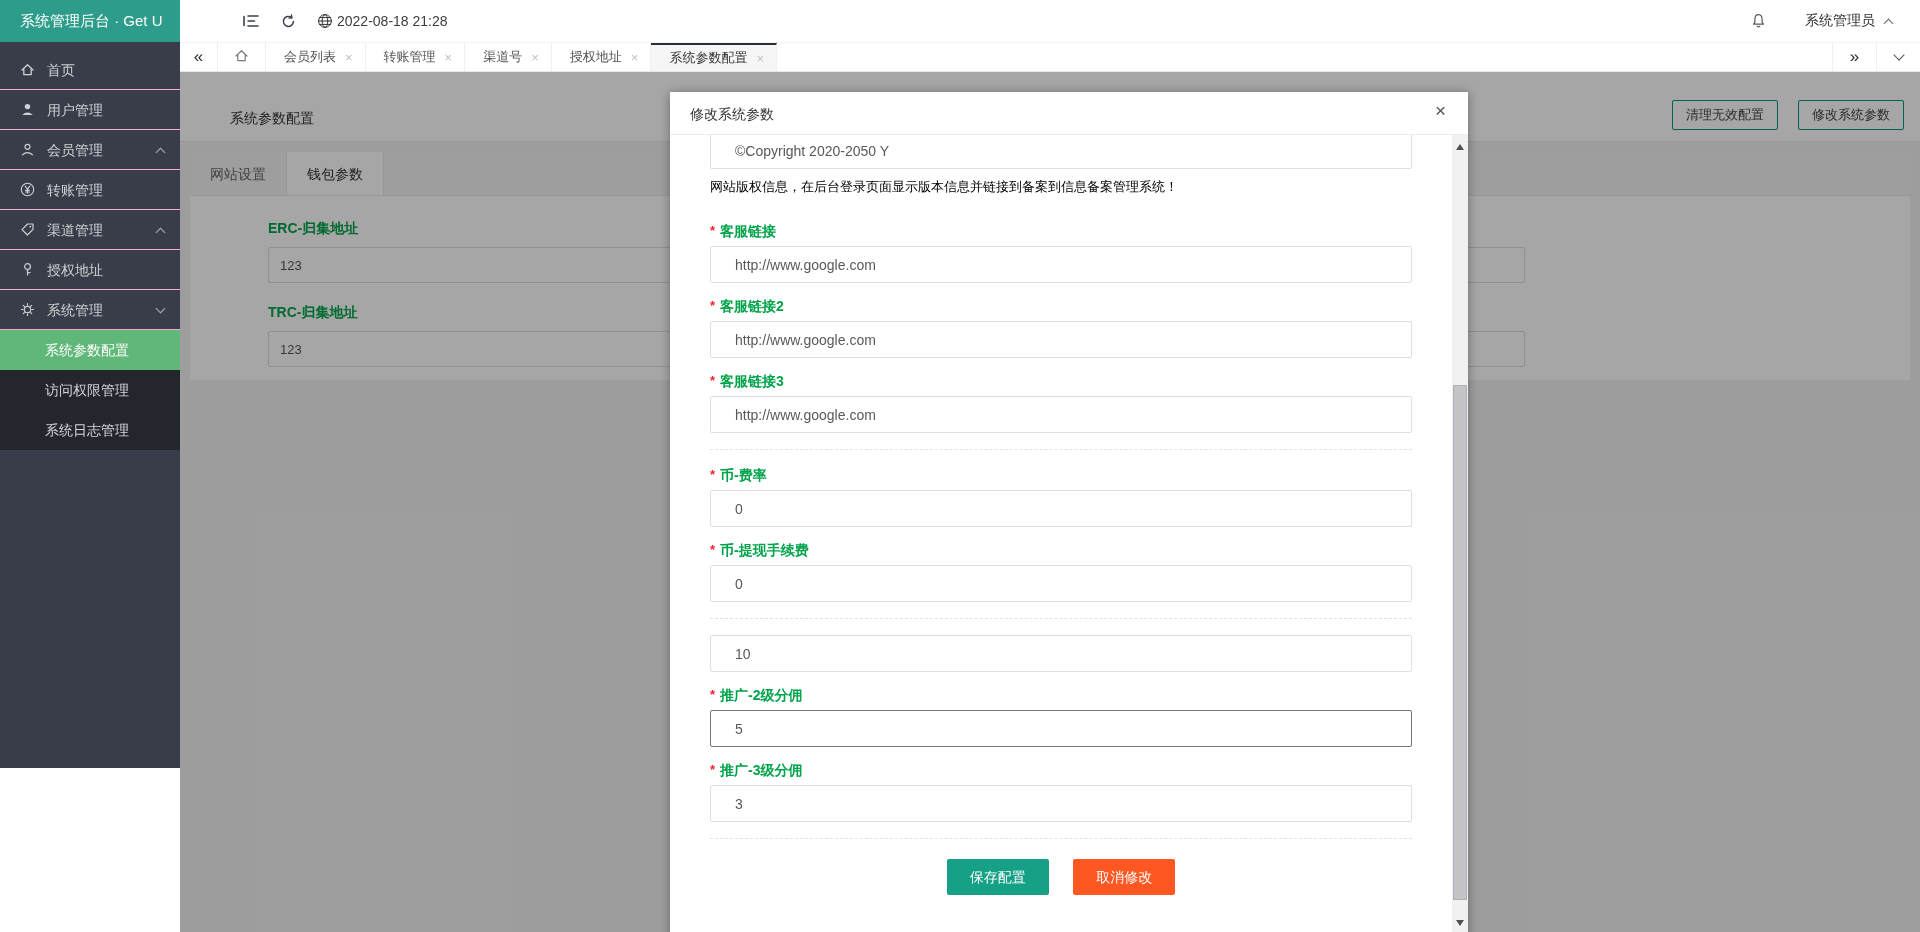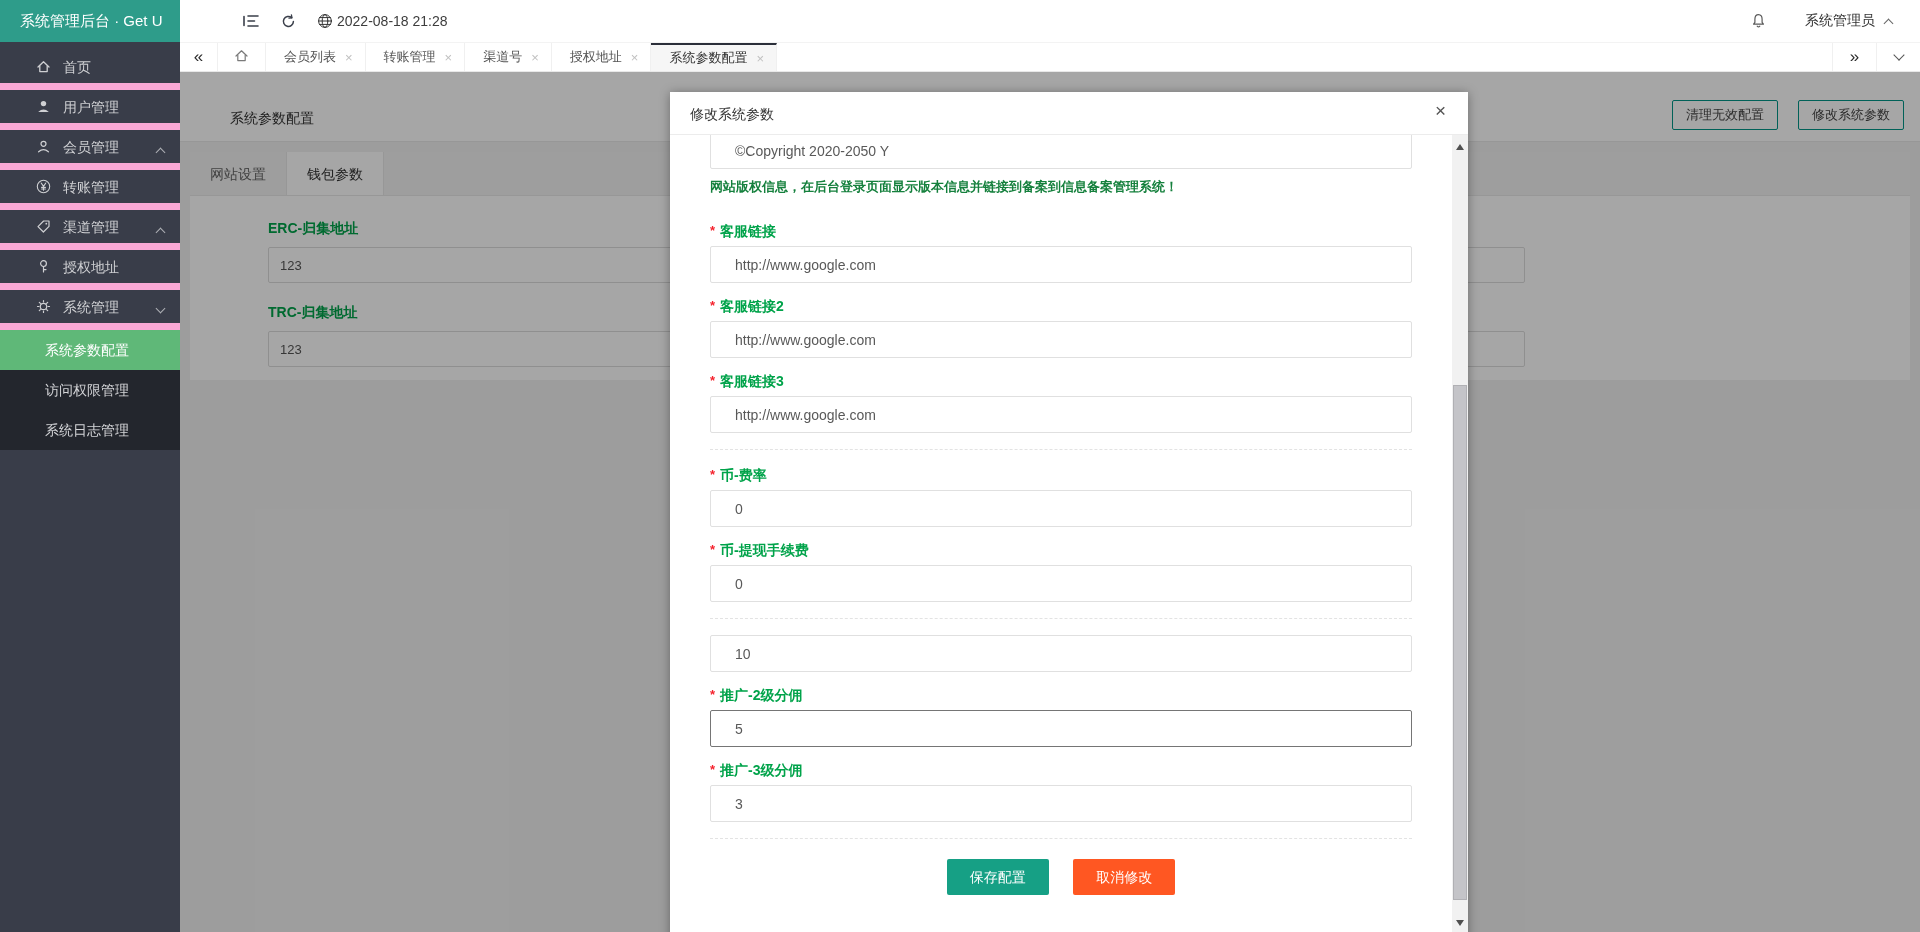--- a/index.html
+++ b/index.html
@@ -1,23 +1,23 @@
 <!DOCTYPE html>
 <html><head>
 <meta charset="utf-8">
 <style>
   * { box-sizing: border-box; margin: 0; padding: 0; }
   html,body { width:1920px; height:932px; overflow:hidden; position:relative;
     font-family:"Liberation Sans", sans-serif; background:#fff; }
 
   
-  .sidebar { position:absolute; left:0; top:0; width:180px; height:932px; background:#393d49; z-index:5; }
+  .sidebar { position:absolute; left:0; top:0; width:180px; height:768px; background:#393d49; z-index:5; }
   .brand { height:42px; line-height:42px; background:#2e9c8a; color:#fff; font-size:15px; padding-left:20px; white-space:nowrap; }
   .nav { padding-top:8px; }
-  .nav-item { position:relative; height:40px; line-height:40px; padding-left:36px; color:#cfd0d3; font-size:14px; cursor:pointer; border-bottom:7px solid #f9a8d4; display:flex; align-items:center; }
+  .nav-item { position:relative; height:40px; line-height:40px; padding-left:20px; color:#cfd0d3; font-size:14px; cursor:pointer; border-bottom:1px solid #f9a8d4; display:flex; align-items:center; }
   .nav-item .ico { width:16px; height:16px; margin-right:11px; display:inline-flex; }
   .nav-item .ico svg { width:15px; height:15px; }
   .chev { position:absolute; right:16px; width:7px; height:7px; border-right:1.5px solid #aeb0b5; border-bottom:1.5px solid #aeb0b5; }
   .chev.up { top:19px; transform:rotate(-135deg); }
   .chev.down { top:15px; transform:rotate(45deg); }
   .submenu { background:#23262d; }
   .sub-item { height:40px; line-height:40px; padding-left:45px; color:#d4d5d8; font-size:14px; cursor:pointer; }
   .sub-item.active { background:#5fb878; color:#fff; }
 
   
@@ -60,21 +60,21 @@
 
   
   .modal { position:absolute; left:670px; top:92px; width:798px; height:850px; background:#fff; z-index:7; box-shadow:0 1px 10px rgba(0,0,0,0.35); }
   .modal-header { position:relative; height:43px; border-bottom:1px solid #ececec; }
   .modal-title { position:absolute; left:20px; top:14px; font-size:14px; color:#333; }
   .modal-close { position:absolute; right:22px; top:9px; font-size:19px; color:#555; cursor:pointer; line-height:1; }
   .modal-body { position:absolute; top:43px; left:0; right:16px; bottom:0; overflow:hidden; padding:0 40px; }
   .grp-copyright { margin-top:-3px; }
   .f-input { display:block; width:100%; height:37px; border:1px solid #e0e0e0; border-radius:2px; padding:0 24px; font-size:14px; color:#595959; background:#fff; font-family:inherit; }
   .f-input.focused { border-color:#757575; }
-  .hint { margin-top:9px; font-size:13px; color:#15803d;font-weight:bold; }
+  .hint { margin-top:9px; font-size:13px; color:#000000; }
   .grp { margin-top:14px; }
   .grp.first-after-hint { margin-top:26px; }
   .f-label { font-size:14px; font-weight:bold; color:#00a34a; height:18px; line-height:18px; }
   .req { color:#f5222d; margin-right:5px; font-weight:bold; font-size:13px; vertical-align:1px; }
   .grp .f-input { margin-top:6px; }
   .dashed { border-top:1px dashed #e3e3e3; margin:16px 0; }
   .modal-footer { text-align:center; margin-top:18px; }
   .btn { display:inline-block; height:36px; line-height:36px; padding:0 23px; border:none; border-radius:2px; color:#fff; font-size:14px; cursor:pointer; margin:2px 10px; font-family:inherit; }
   .btn-save { background:#16a085; }
   .btn-cancel { background:#ff5722; }

